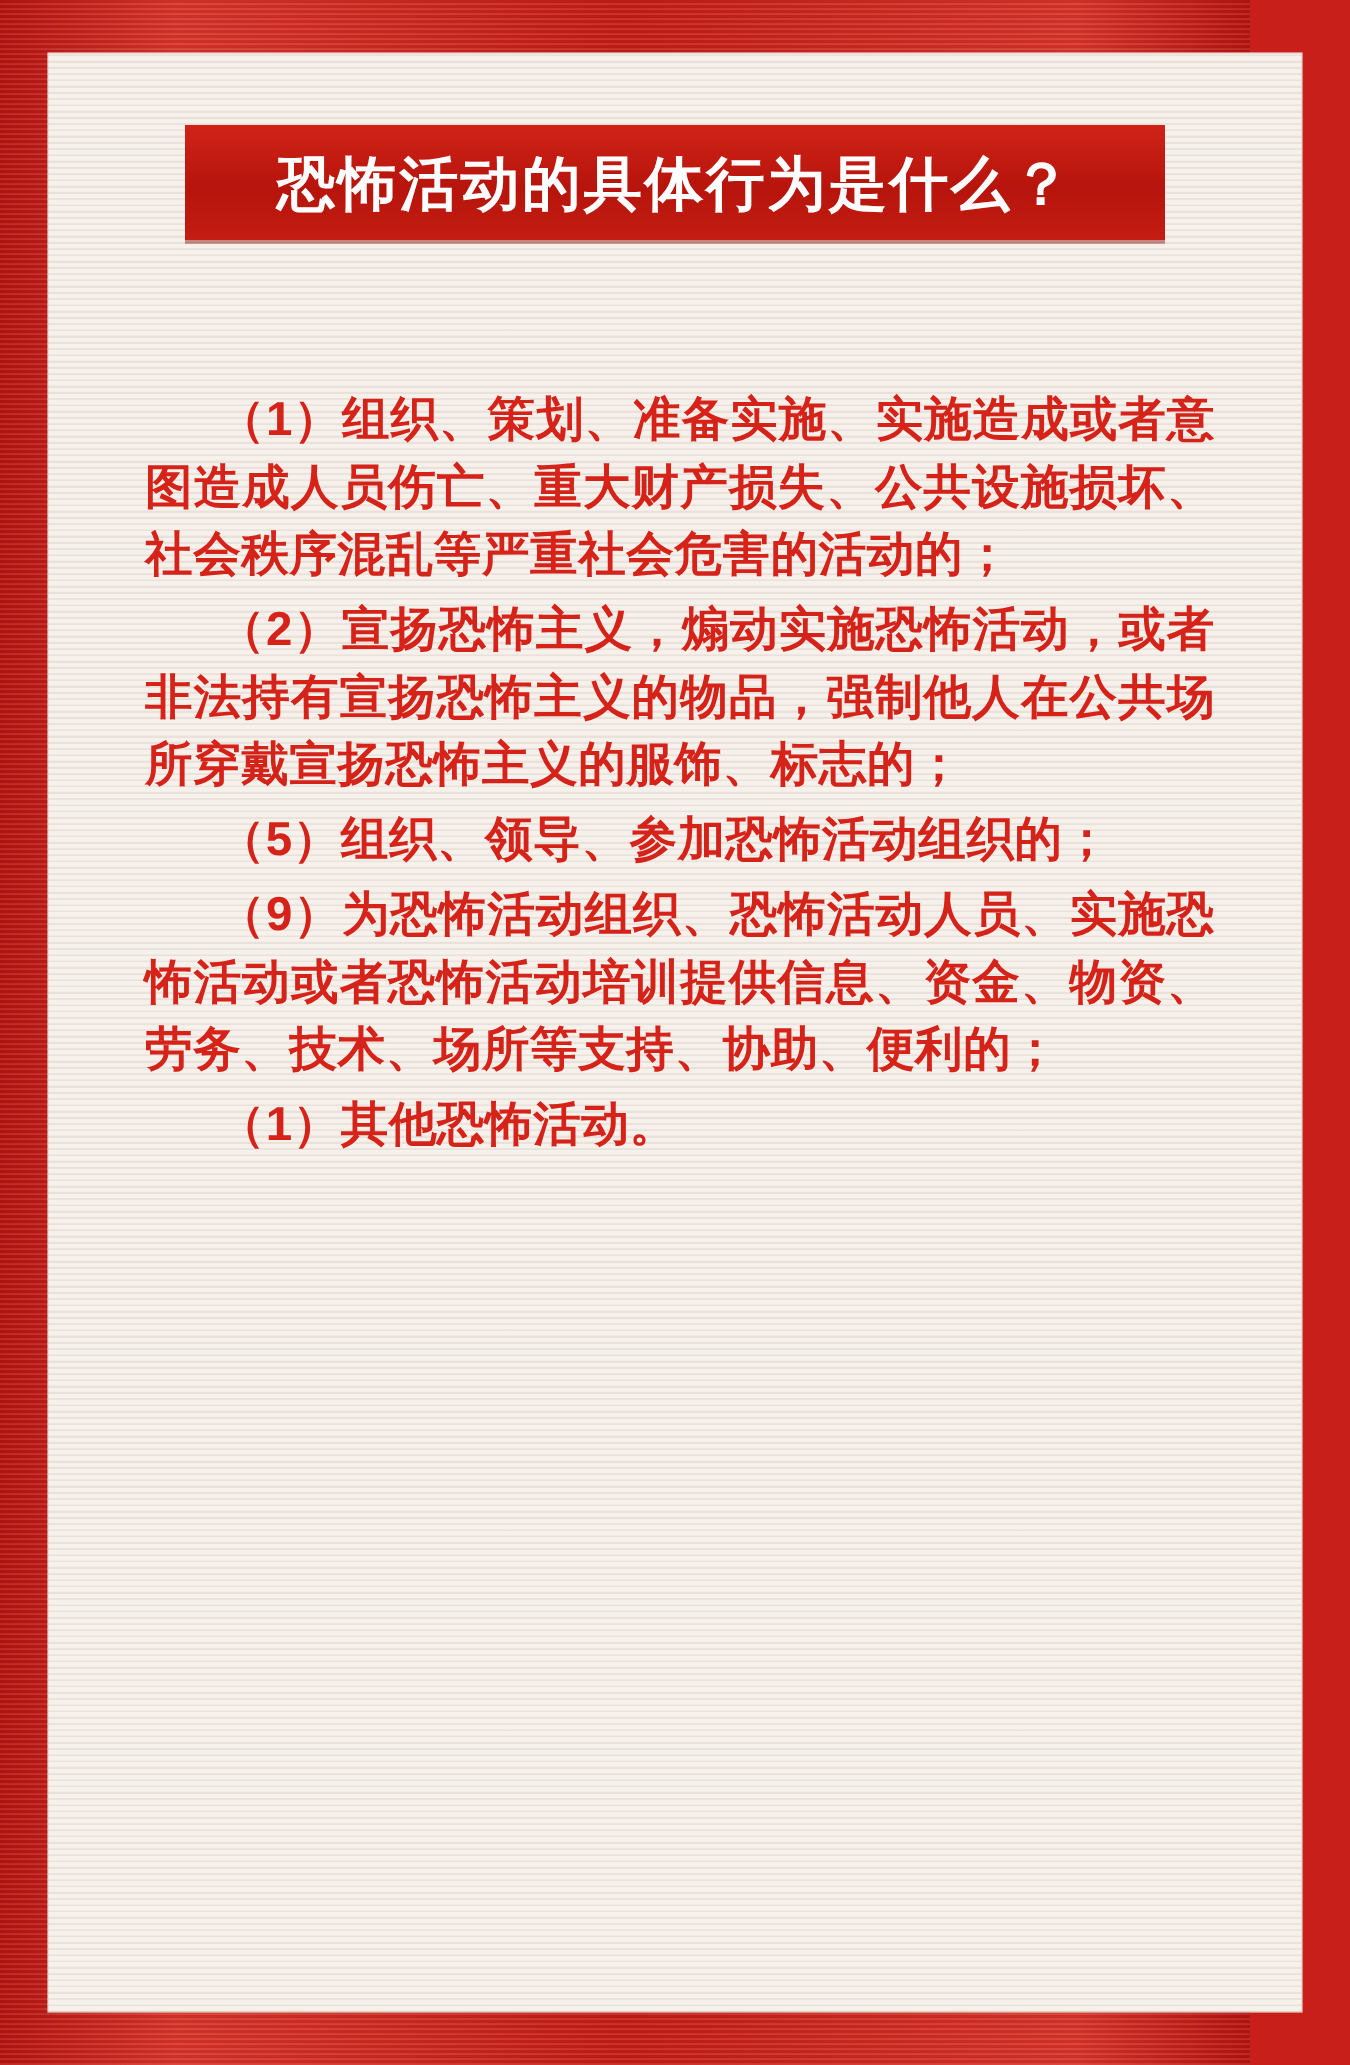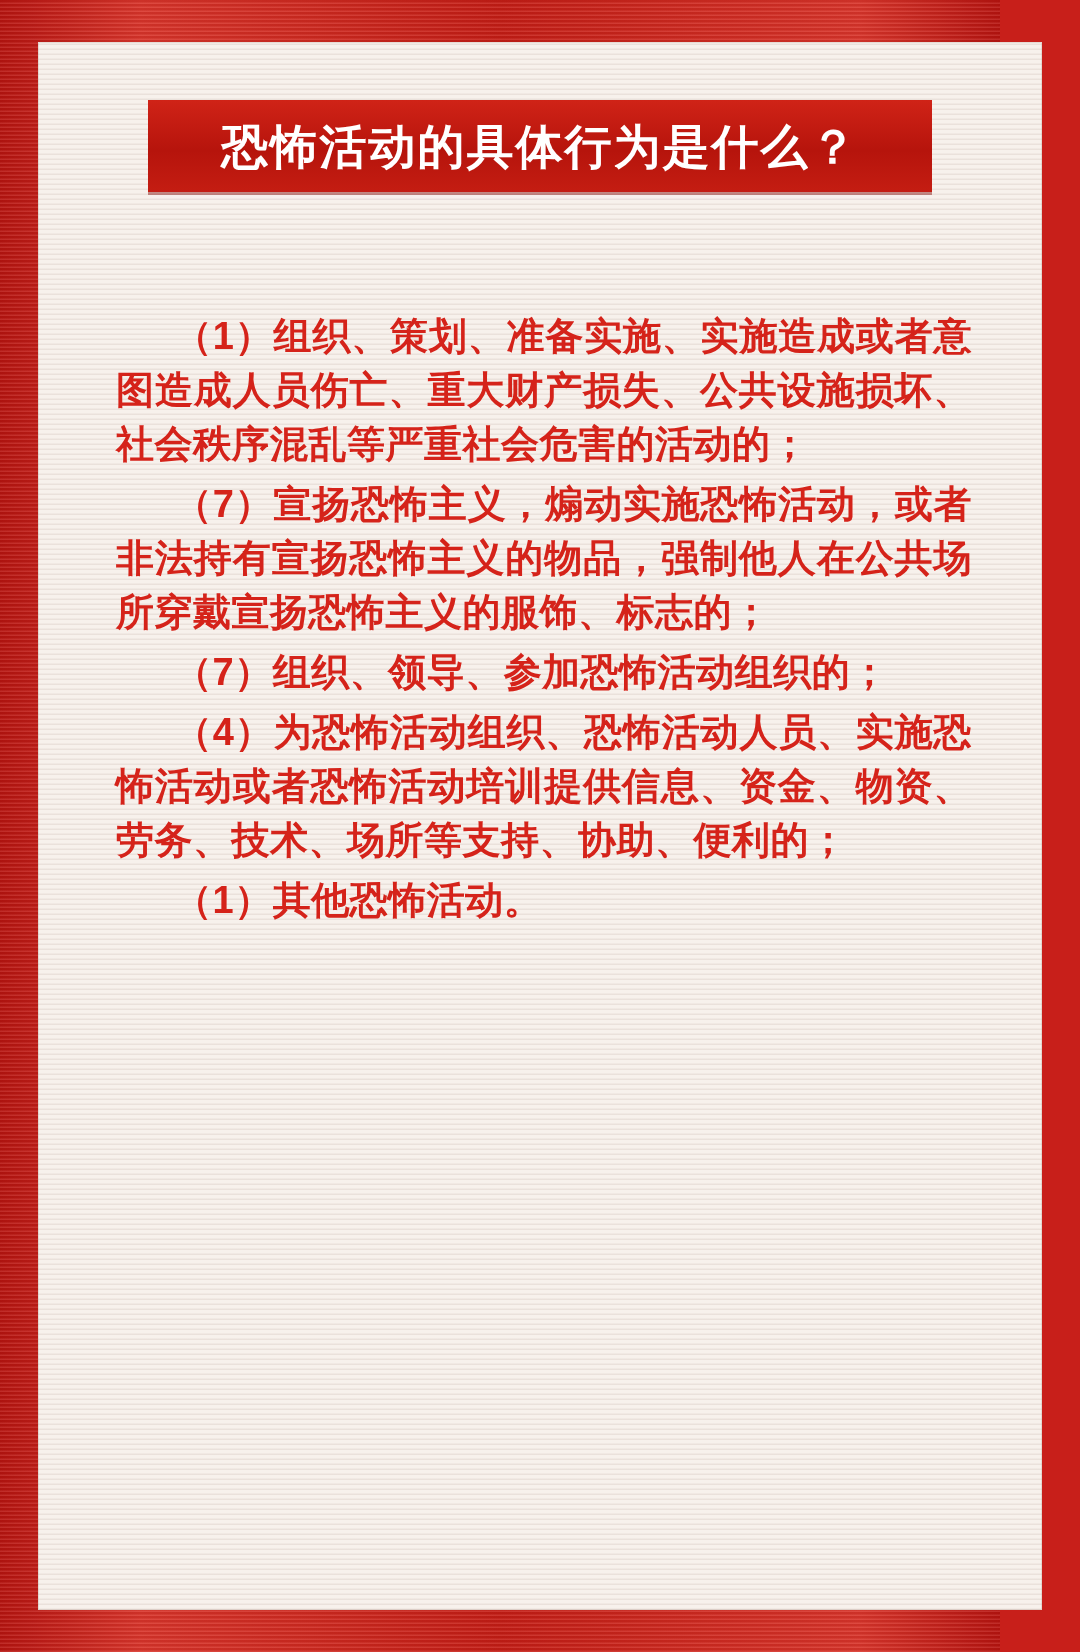--- a/index.html
+++ b/index.html
@@ -99,20 +99,20 @@
 
 <div class="poster">
   <div class="paper">
 
     <div class="title-banner">
       <div class="title-text">恐怖活动的具体行为是什么？</div>
     </div>
 
     <div class="body-block">
       <p class="clause">（1）组织、策划、准备实施、实施造成或者意图造成人员伤亡、重大财产损失、公共设施损坏、社会秩序混乱等严重社会危害的活动的；</p>
-      <p class="clause">（7）宣扬恐怖主义，煽动实施恐怖活动，或者非法持有宣扬恐怖主义的物品，强制他人在公共场所穿戴宣扬恐怖主义的服饰、标志的；</p>
-      <p class="clause">（7）组织、领导、参加恐怖活动组织的；</p>
-      <p class="clause">（4）为恐怖活动组织、恐怖活动人员、实施恐怖活动或者恐怖活动培训提供信息、资金、物资、劳务、技术、场所等支持、协助、便利的；</p>
+      <p class="clause">（2）宣扬恐怖主义，煽动实施恐怖活动，或者非法持有宣扬恐怖主义的物品，强制他人在公共场所穿戴宣扬恐怖主义的服饰、标志的；</p>
+      <p class="clause">（5）组织、领导、参加恐怖活动组织的；</p>
+      <p class="clause">（9）为恐怖活动组织、恐怖活动人员、实施恐怖活动或者恐怖活动培训提供信息、资金、物资、劳务、技术、场所等支持、协助、便利的；</p>
       <p class="clause">（1）其他恐怖活动。</p>
     </div>
 
   </div>
 </div>
 
 </body></html>

